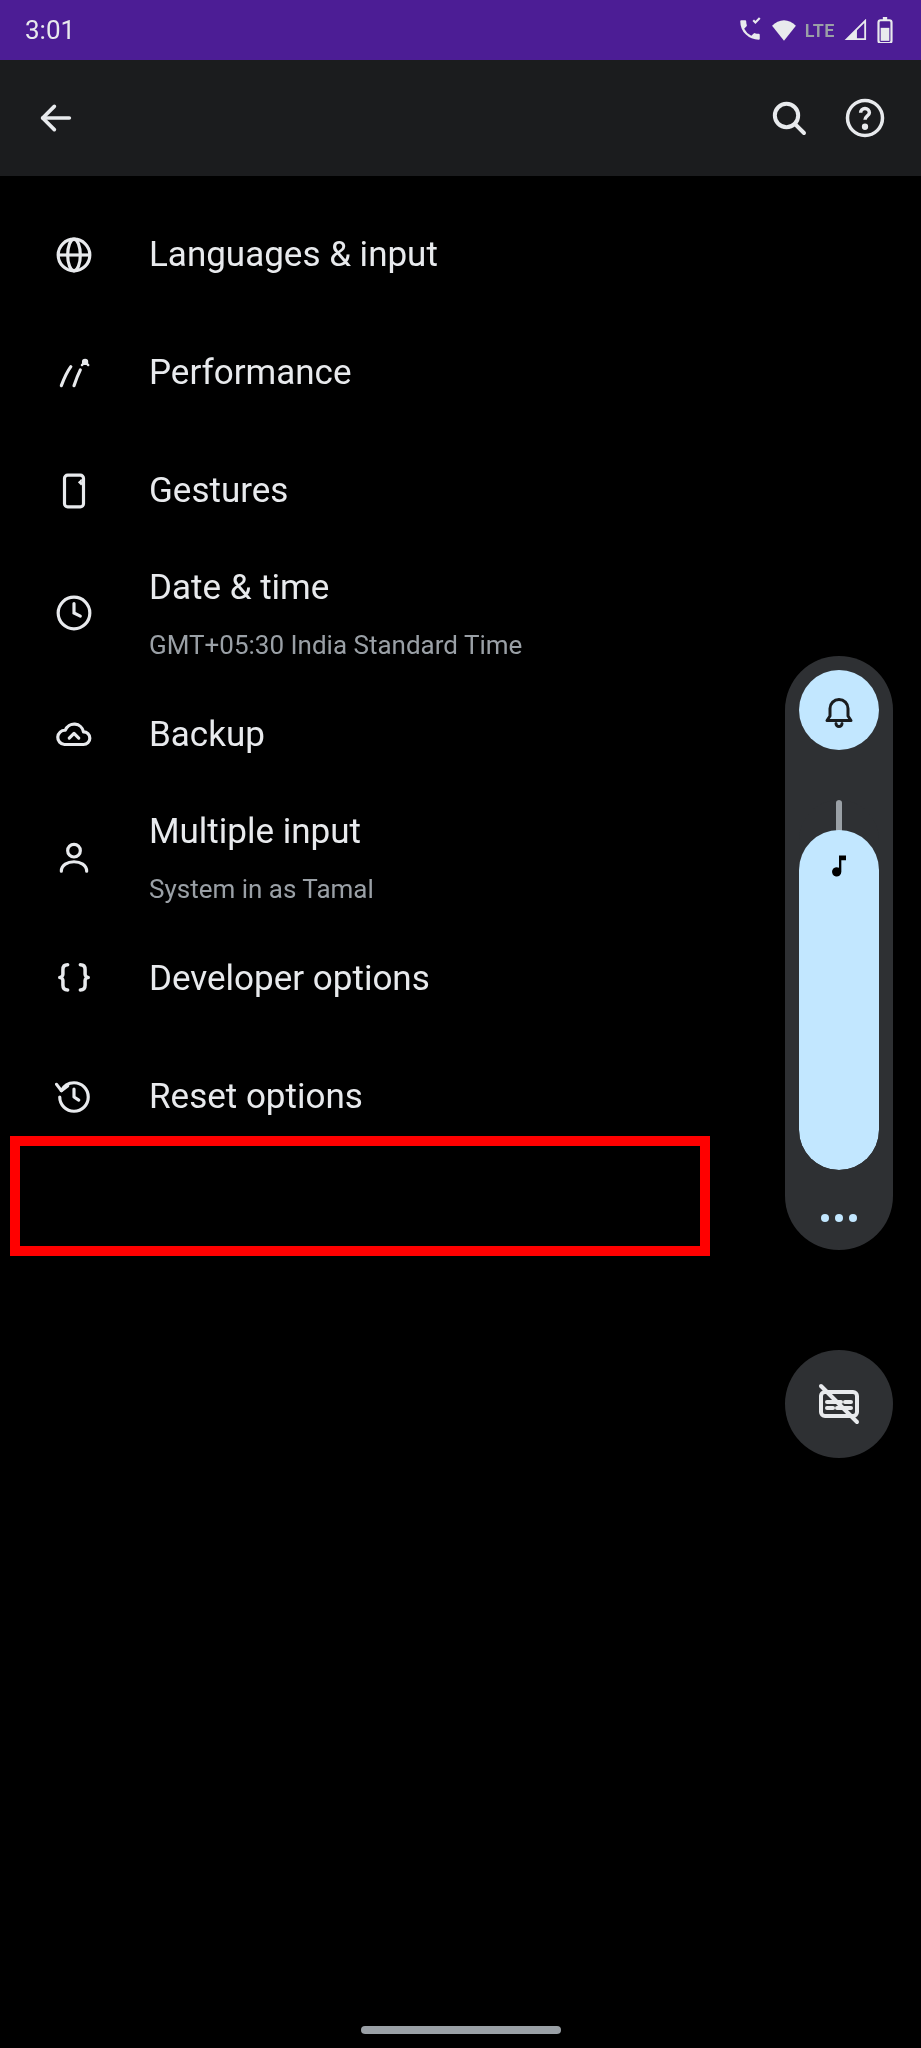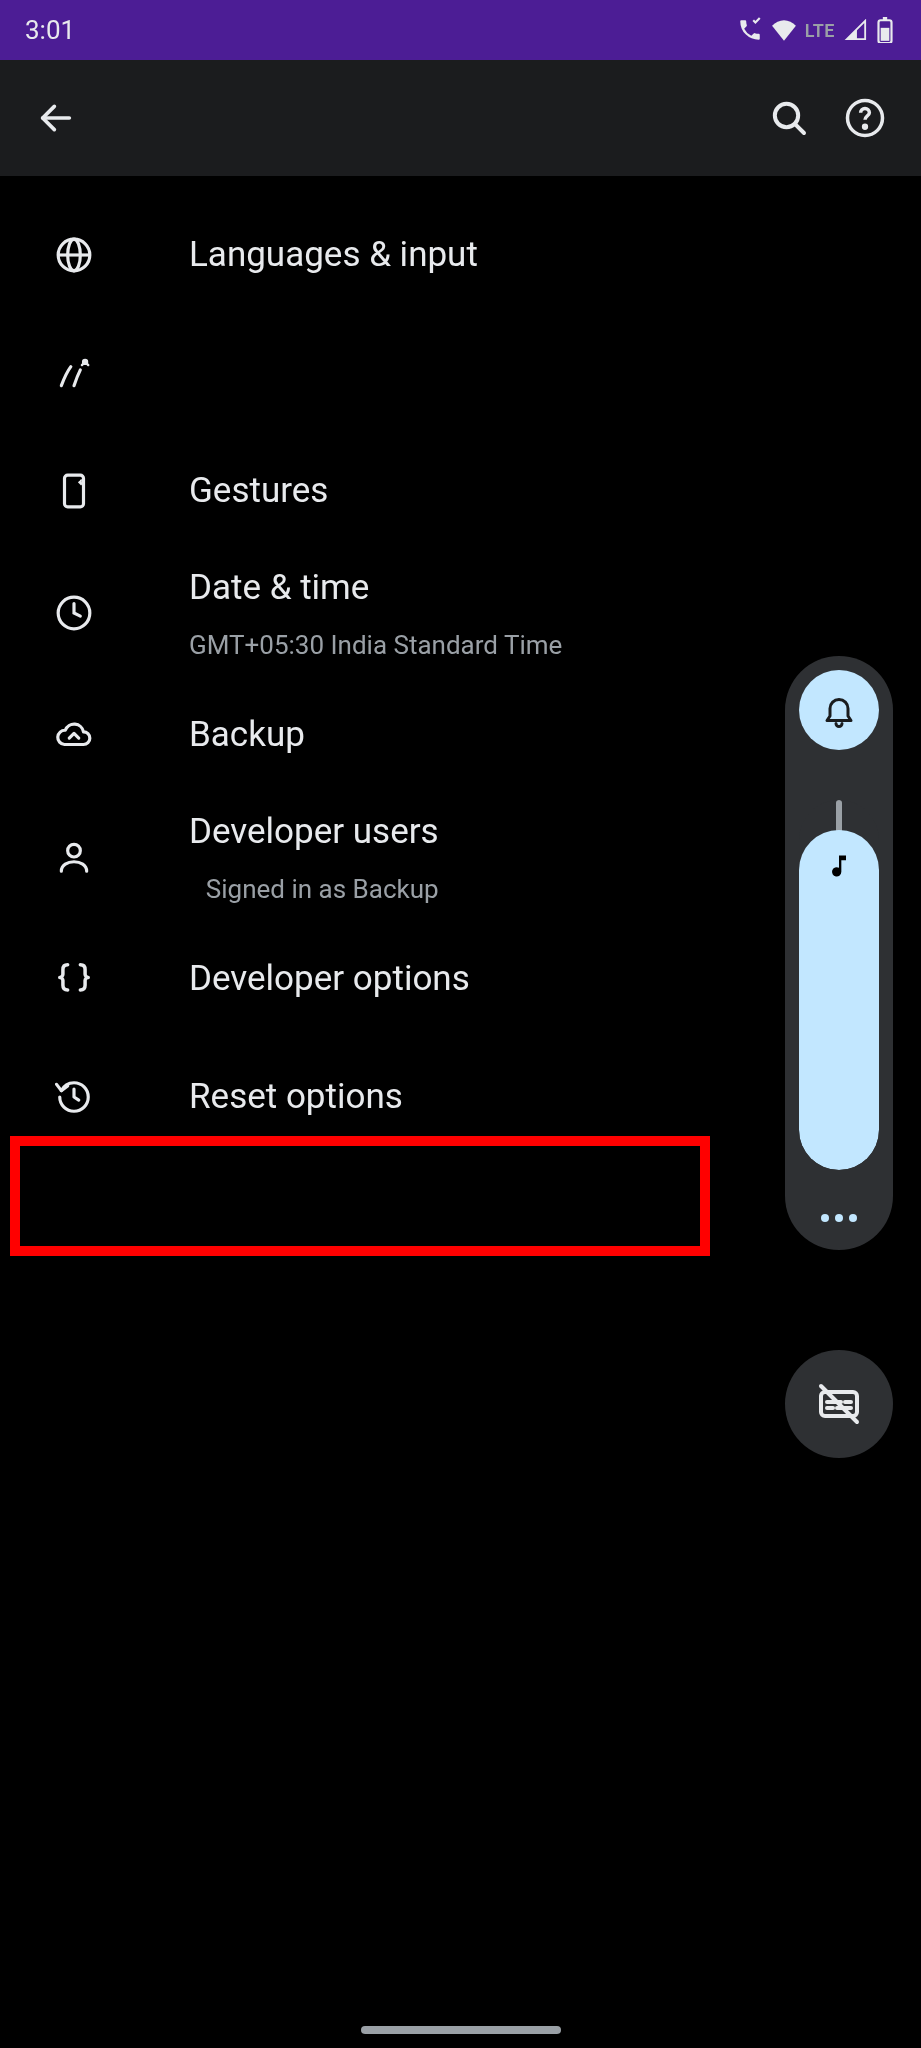--- a/index.html
+++ b/index.html
@@ -46,21 +46,20 @@
   .list {
     background: #000;
     padding-top: 20px;
   }
   .row {
     display: flex;
     align-items: center;
     min-height: 118px;
     padding: 16px 30px 16px 55px;
     cursor: pointer;
-    gap: 40px;
   }
   .row .icon-slot {
     width: 38px; height: 38px;
     display: flex; align-items: center; justify-content: center;
     flex-shrink: 0;
   }
   .row .text-slot {
     margin-left: 56px;
     display: flex; flex-direction: column; justify-content: center;
   }
@@ -224,20 +223,23 @@
 
   <div class="row" id="row-1">
     <div class="icon-slot">
       <svg width="38" height="38" viewBox="0 0 24 24" fill="none" stroke="#e8eaed" stroke-width="2" stroke-linecap="round">
           <path d="M4 20c3-8 6-12 6-12"></path>
           <path d="M12 20c2-6 4-10 4-10"></path>
           <circle cx="19" cy="5" r="1" fill="#e8eaed"></circle>
           <path d="M17 7l2-2 2 2" stroke-width="1.5"></path>
         </svg>
     </div>
+    <div class="text-slot">
+      <span class="title">Performance</span>
+    </div>
   </div>
 
   <div class="row" id="row-2">
     <div class="icon-slot">
       <svg width="38" height="38" viewBox="0 0 24 24" fill="none" stroke="#e8eaed" stroke-width="2" stroke-linejoin="round">
           <rect x="6" y="2" width="12" height="20" rx="2"></rect>
           <path d="M15 6l2 2" stroke-width="1.5"></path>
           <circle cx="17" cy="6" r="0.5" fill="#e8eaed"></circle>
         </svg>
     </div>
@@ -272,22 +274,22 @@
   </div>
 
   <div class="row" id="row-5">
     <div class="icon-slot">
       <svg width="38" height="38" viewBox="0 0 24 24" fill="none" stroke="#e8eaed" stroke-width="2" stroke-linecap="round">
           <circle cx="12" cy="8" r="4"></circle>
           <path d="M4 21c0-4 4-6 8-6s8 2 8 6"></path>
         </svg>
     </div>
     <div class="text-slot">
-      <span class="title">Developer users</span>
-      <span class="subtitle">Signed in as Backup</span>
+      <span class="title">Multiple input</span>
+      <span class="subtitle">System in as Tamal</span>
     </div>
   </div>
 
   <div class="row" id="row-6">
     <div class="icon-slot">
       <svg width="42" height="38" viewBox="0 0 24 24" fill="none" stroke="#e8eaed" stroke-width="2.2" stroke-linecap="round" stroke-linejoin="round">
           <path d="M8 3c-2 0-3 1-3 3v3c0 1-1 2-2 2 1 0 2 1 2 2v3c0 2 1 3 3 3"></path>
           <path d="M16 3c2 0 3 1 3 3v3c0 1 1 2 2 2-1 0-2 1-2 2v3c0 2-1 3-3 3"></path>
         </svg>
     </div>

